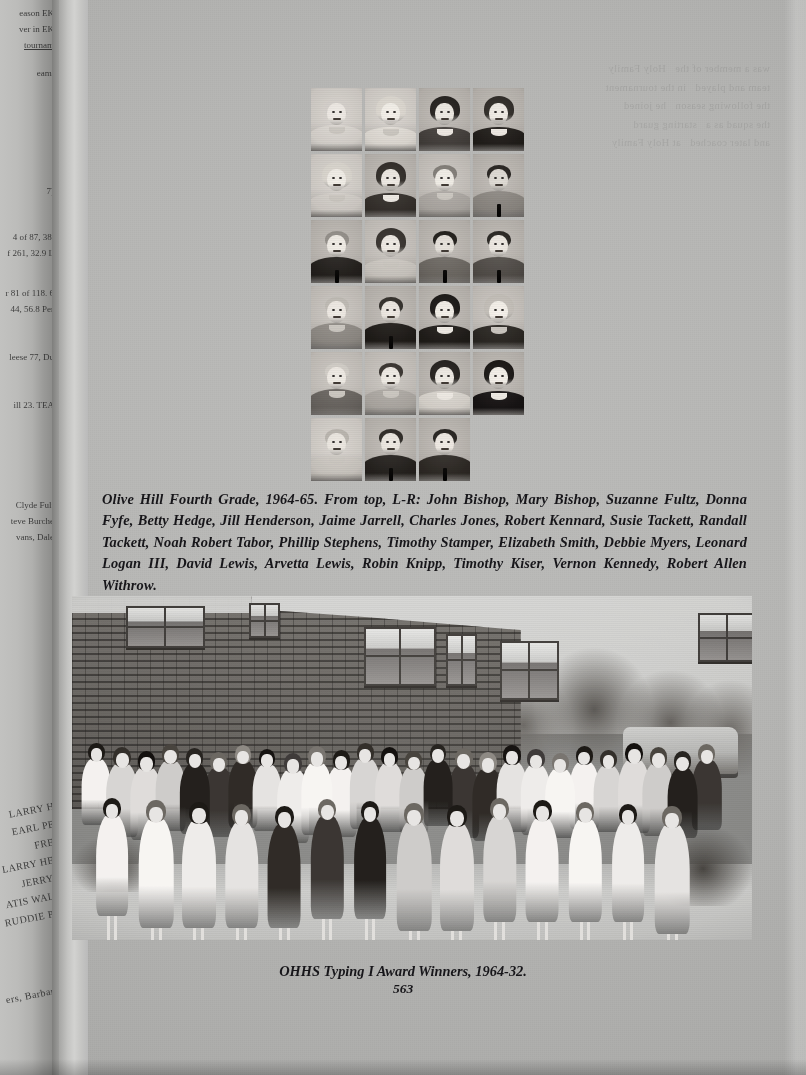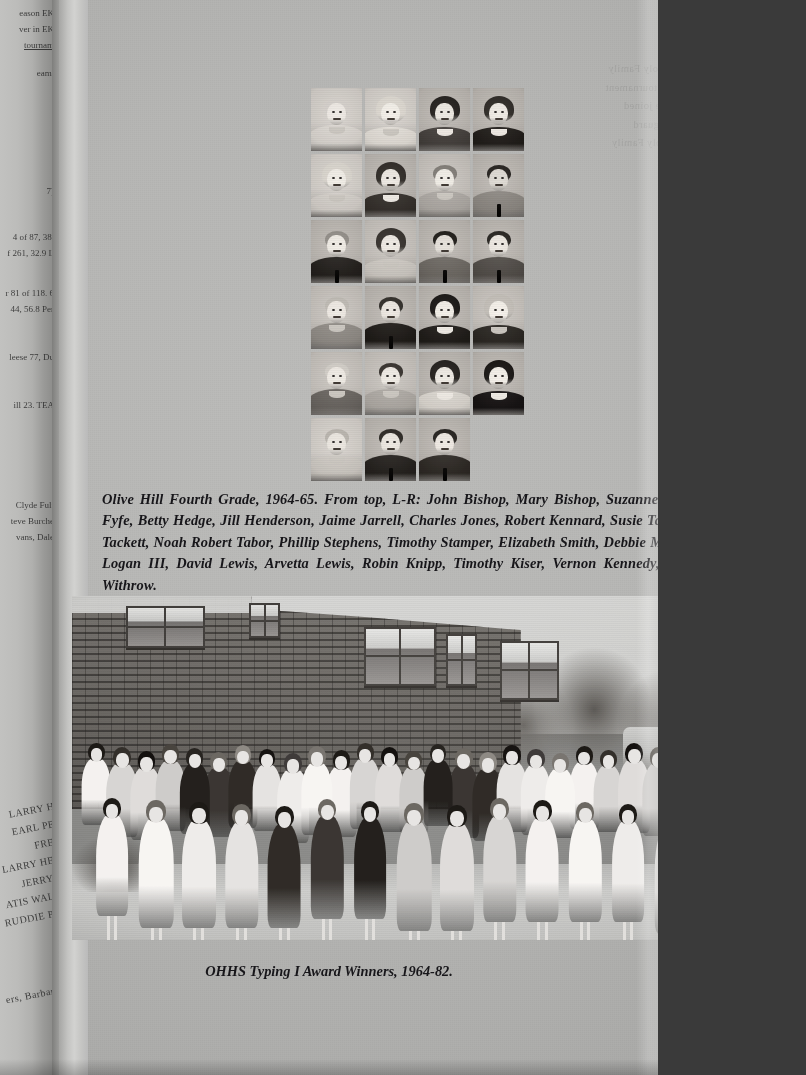--- a/index.html
+++ b/index.html
@@ -3,21 +3,21 @@
 <meta charset="utf-8">
 <title>Scanned Book Page 563</title>
 <style>
   html,body{margin:0;padding:0;background:#3a3a3a;}
   body{
     font-family:"Liberation Serif", serif;
     -webkit-font-smoothing:antialiased;
   }
   #page{
     position:relative;
-    width:658px;
+    width:806px;
     height:1075px;
     overflow:hidden;
     background:#b6b6b4;
   }
 
   
   #paper{
     position:absolute; inset:0;
     background:
       radial-gradient(125% 85% at 52% 42%, #bdbdbb 0%, #b7b7b5 42%, #ababa9 78%, #a2a2a0 100%);
@@ -793,17 +793,18 @@
           <div class="gph" style="left:7.480909090909089px;top:0;width:19.565454545454546px;height:21.867272727272727px;background:#6e6a65;"></div>
           <div class="gpf" style="left:10.358181818181816px;top:6.560181818181818px;width:13.81090909090909px;height:16.112727272727273px;"></div>
           <div class="gpl" style="left:11.509090909090908px;top:127.98109090909091px;height:39.13090909090909px;"></div>
           <div class="gpl" style="left:19.565454545454543px;top:127.98109090909091px;height:39.13090909090909px;"></div>
         </div>
       </div>
     <div id="gp-noise"></div>
     <div id="gp-vign"></div>
   </div>
 
-  <div class="caption" id="caption-bottom">OHHS Typing I Award Winners, 1964-82.</div>
+  <div class="caption" id="caption-bottom">OHHS Typing I Award Winners, 1964-32.</div>
+  <div id="page-number">563</div>
 
   <div id="rightedge"></div>
   <div id="bottomedge"></div>
 </div>
 
 </body></html>

